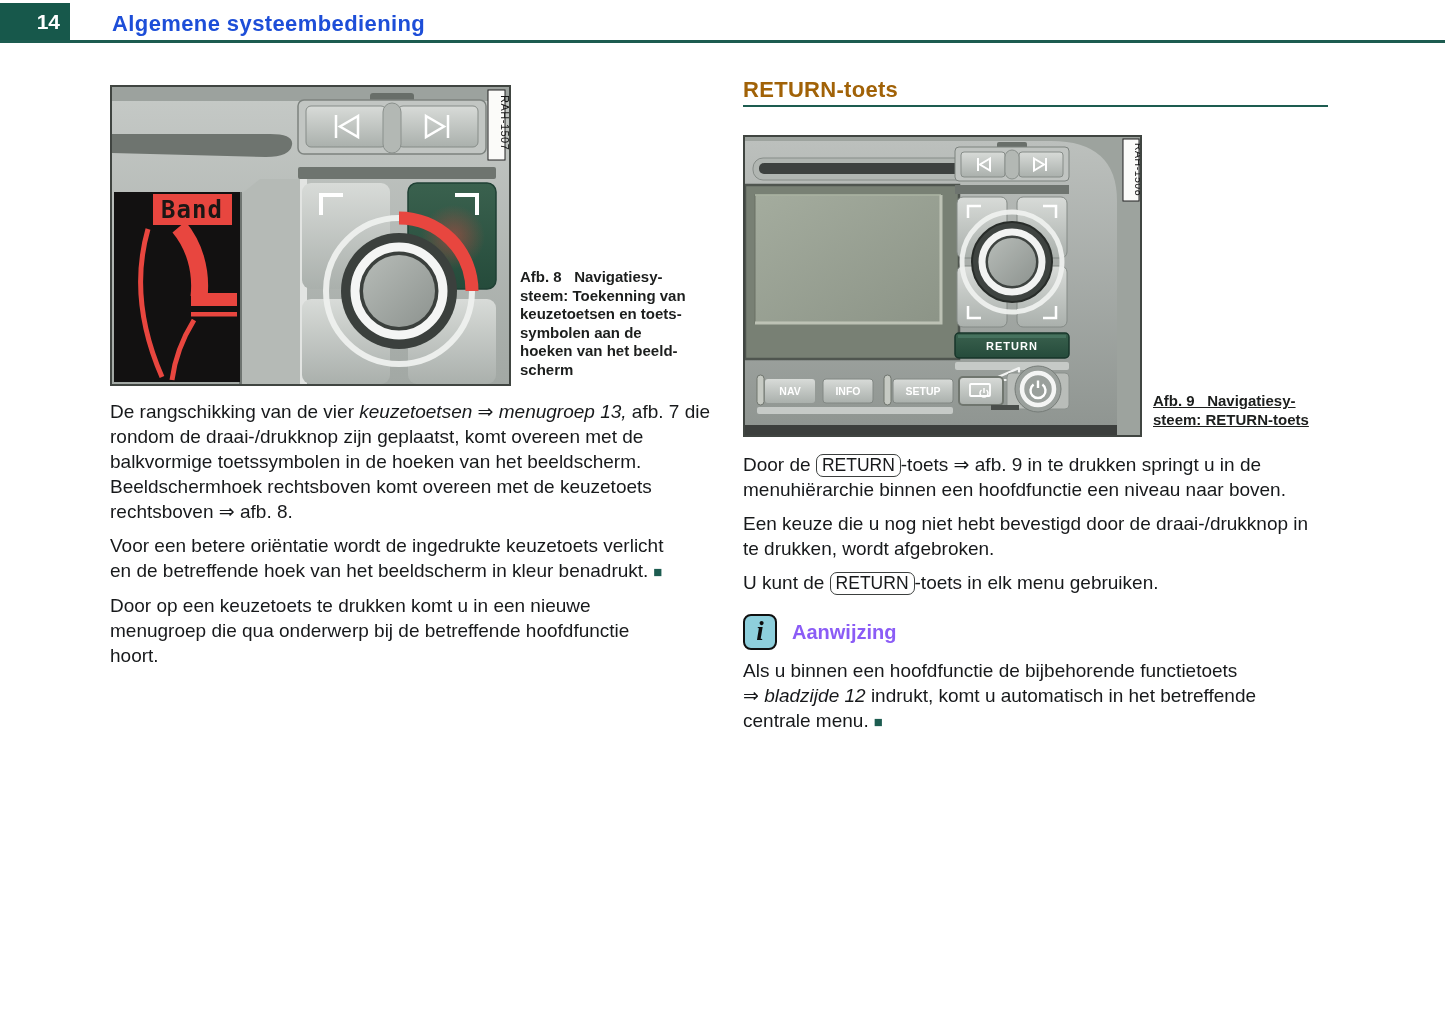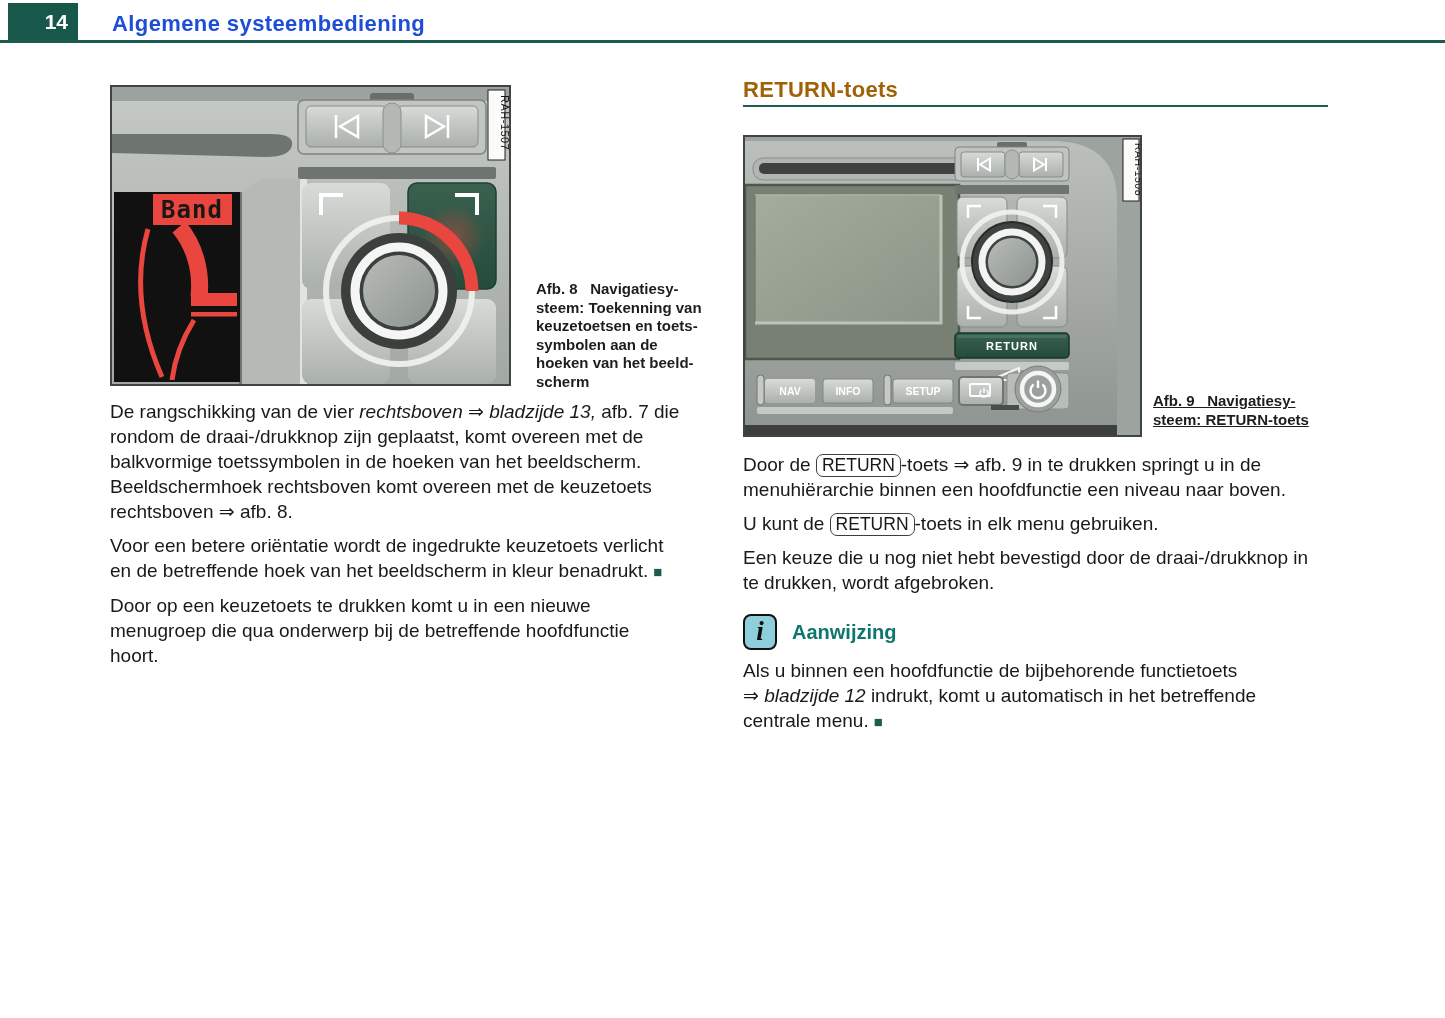--- a/index.html
+++ b/index.html
@@ -3,33 +3,33 @@
 <meta charset="utf-8">
 <style>
   html,body{margin:0;padding:0;}
   body{background:#ffffff;font-family:"Liberation Sans","DejaVu Sans",sans-serif;}
   #page{position:relative;width:1445px;height:1018px;background:#ffffff;overflow:hidden;}
 
   
   .top-rule{position:absolute;left:0;top:40px;width:1445px;height:3px;background:#1d5c50;}
   .page-num-box{position:absolute;left:0;top:3px;width:70px;height:37px;background:#17584b;
     color:#ffffff;font-size:21px;font-weight:bold;display:flex;align-items:center;
-    justify-content:flex-end;padding-right:10px;box-sizing:border-box;margin-left:8px;}
+    justify-content:flex-end;padding-right:10px;box-sizing:border-box;}
   .page-header-title{position:absolute;left:112px;top:11px;font-size:22px;font-weight:bold;
     color:#1d4ed8;letter-spacing:0.4px;}
 
   
   .figure{position:absolute;border:2px solid #40454​1;border:2px solid #404541;background:#b0b5b1;}
   #fig8{left:110px;top:85px;width:397px;height:297px;}
   #fig9{left:743px;top:135px;width:395px;height:298px;}
   .figure svg{display:block;}
 
   .caption{position:absolute;font-size:15px;font-weight:bold;line-height:18.5px;color:#1c1e1d;
     white-space:pre;}
-  #cap8{left:520px;top:280px;width:220px;margin-left:16px;}
+  #cap8{left:520px;top:268px;width:220px;}
   #cap9{left:1153px;top:392px;width:195px;text-decoration:underline;}
 
   
   .textcol{position:absolute;font-size:19px;line-height:25px;color:#17191b;}
   #leftcol{left:110px;top:399px;width:605px;}
   #rightcol{left:743px;top:452px;width:605px;}
   .textcol p{margin:0 0 9px 0;white-space:pre-line;}
   .it{font-style:italic;}
   .key{display:inline-block;border:1.5px solid #3c3f3e;border-radius:7px;padding:0 5px 1px 5px;
     line-height:20px;font-size:17.5px;white-space:nowrap;}
@@ -40,21 +40,21 @@
     letter-spacing:0.3px;}
   .sect-rule{position:absolute;left:743px;top:105px;width:585px;height:2px;background:#1d5c50;}
 
   
   #note{position:absolute;left:743px;top:614px;width:605px;}
   .note-head{display:flex;align-items:center;gap:15px;}
   .note-icon{width:34px;height:36px;background:#8ecfdc;border:2.5px solid #101010;border-radius:8px;
     display:flex;align-items:center;justify-content:center;box-sizing:border-box;}
   .note-icon span{font-family:"Liberation Serif","DejaVu Serif",serif;font-style:italic;
     font-weight:bold;font-size:27px;color:#0d0d0d;line-height:1;transform:translateY(-1px);}
-  .note-title{font-size:20px;font-weight:bold;color:#0f766e;}
+  .note-title{font-size:20px;font-weight:bold;color:#8b5cf6;}
   .note-body{margin-top:8px;font-size:19px;line-height:25px;color:#17191b;white-space:pre-line;}
 </style>
 </head>
 <body>
 
 <div id="page">
 
   <div class="page-num-box">
     <span>14</span>
   </div>
@@ -148,21 +148,21 @@
     </svg>
   </div>
   <div id="cap8" class="caption">Afb. 8   Navigatiesy-
 steem: Toekenning van
 keuzetoetsen en toets-
 symbolen aan de
 hoeken van het beeld-
 scherm</div>
 
   <div id="leftcol" class="textcol">
-    <p><span>De rangschikking van de vier </span><span class="it">rechtsboven ⇒ bladzijde 13,</span><span> afb. 7 die
+    <p><span>De rangschikking van de vier </span><span class="it">keuzetoetsen ⇒ menugroep 13,</span><span> afb. 7 die
 rondom de draai-/drukknop zijn geplaatst, komt overeen met de
 balkvormige toetssymbolen in de hoeken van het beeldscherm.
 Beeldschermhoek rechtsboven komt overeen met de keuzetoets
 rechtsboven ⇒ afb. 8.</span></p>
     <p><span>Voor een betere oriëntatie wordt de ingedrukte keuzetoets verlicht
 en de betreffende hoek van het beeldscherm in kleur benadrukt.</span><span class="endsq">■</span></p>
     <p><span>Door op een keuzetoets te drukken komt u in een nieuwe
 menugroep die qua onderwerp bij de betreffende hoofdfunctie
 hoort.</span></p>
   </div>
@@ -276,23 +276,23 @@
       <rect x="378" y="2" width="16" height="62" fill="#fbfbf9" stroke="#222222"></rect>
       <text transform="translate(390,6) rotate(90)" font-size="10.5" fill="#161616" letter-spacing="0.5">RAH-1508</text>
     </svg>
   </div>
   <div id="cap9" class="caption">Afb. 9   Navigatiesy-
 steem: RETURN-toets</div>
 
   <div id="rightcol" class="textcol">
     <p><span>Door de </span><span class="key">RETURN</span><span>-toets ⇒ afb. 9 in te drukken springt u in de
 menuhiërarchie binnen een hoofdfunctie een niveau naar boven.</span></p>
-    <p><span>U kunt de </span><span class="key">RETURN</span><span>-toets in elk menu gebruiken.</span></p>
     <p><span>Een keuze die u nog niet hebt bevestigd door de draai-/drukknop in
 te drukken, wordt afgebroken.</span></p>
+    <p><span>U kunt de </span><span class="key">RETURN</span><span>-toets in elk menu gebruiken.</span></p>
   </div>
 
   <div id="note">
     <div class="note-head">
       <div class="note-icon">
           <span>i</span>
         </div>
       <div class="note-title">Aanwijzing</div>
     </div>
     <div class="note-body"><span>Als u binnen een hoofdfunctie de bijbehorende functietoets

